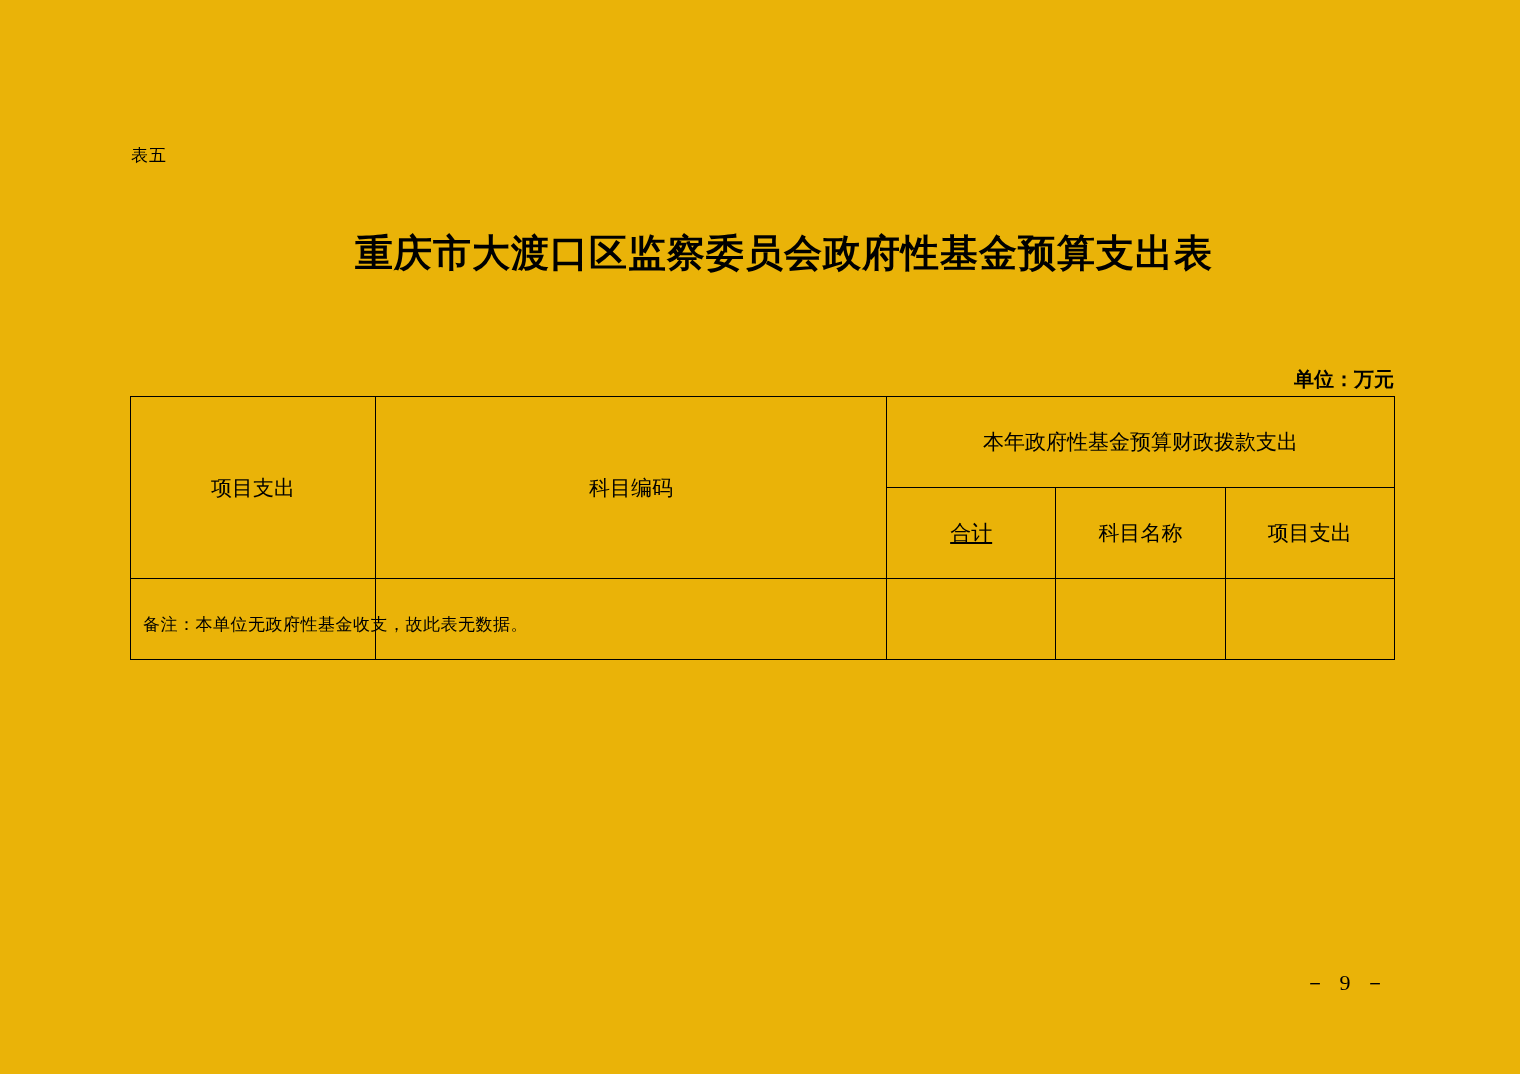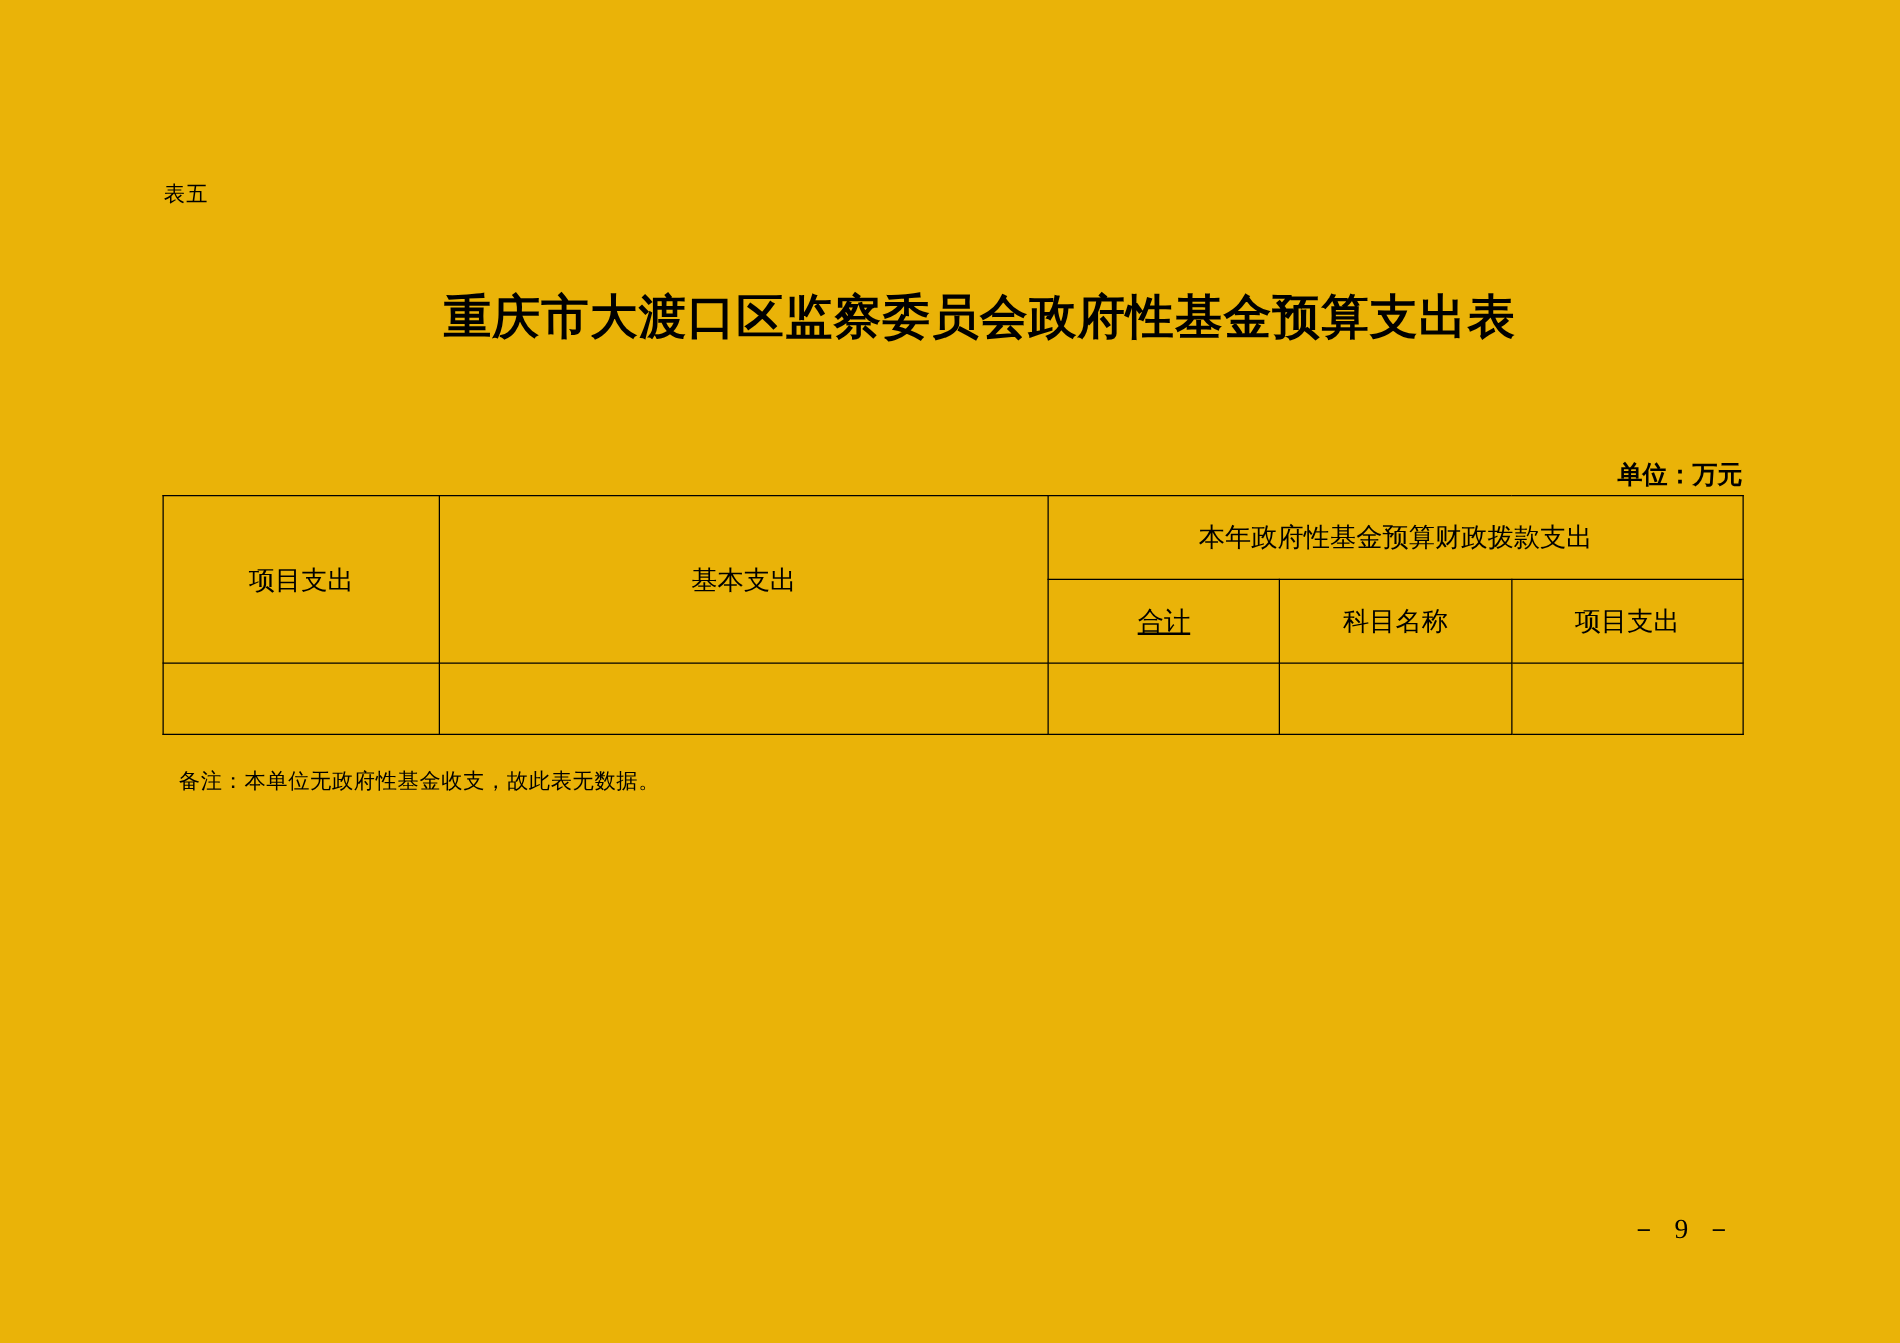--- a/index.html
+++ b/index.html
@@ -52,21 +52,21 @@
     width: 1265px;
     border-collapse: collapse;
     table-layout: fixed;
   }
   table.budget td {
     border: 1.5px solid #000000;
     text-align: center;
     vertical-align: middle;
     font-size: 21px;
     font-family: "Liberation Serif", "DejaVu Serif", serif;
-    padding: 4px;
+    padding: 16px;
   }
   td.h-code { width: 212px; height: 116px; }
   td.h-name { width: 478px; }
   td.h-group { height: 58px; }
   td.h-sub { height: 58px; }
   td.h-total { width: 198px; text-decoration: underline; }
   td.h-basic { width: 172px; }
   td.h-project { width: 198px; }
   tr.data-row td { height: 48px; }
   .remark {
@@ -94,21 +94,21 @@
   <div class="table-label">表五</div>
 
   <div class="doc-title">重庆市大渡口区监察委员会政府性基金预算支出表</div>
 
   <div class="unit-note">单位：万元</div>
 
   <table class="budget">
     <tbody>
       <tr>
         <td class="h-code" rowspan="2">项目支出</td>
-        <td class="h-name" rowspan="2">基本支出</td>
+        <td class="h-name" rowspan="2">科目编码</td>
         <td class="h-group" colspan="3">本年政府性基金预算财政拨款支出</td>
       </tr>
       <tr>
         <td class="h-sub h-total">合计</td>
         <td class="h-sub h-basic">科目名称</td>
         <td class="h-sub h-project">项目支出</td>
       </tr>
       <tr class="data-row">
         <td></td>
         <td></td>

